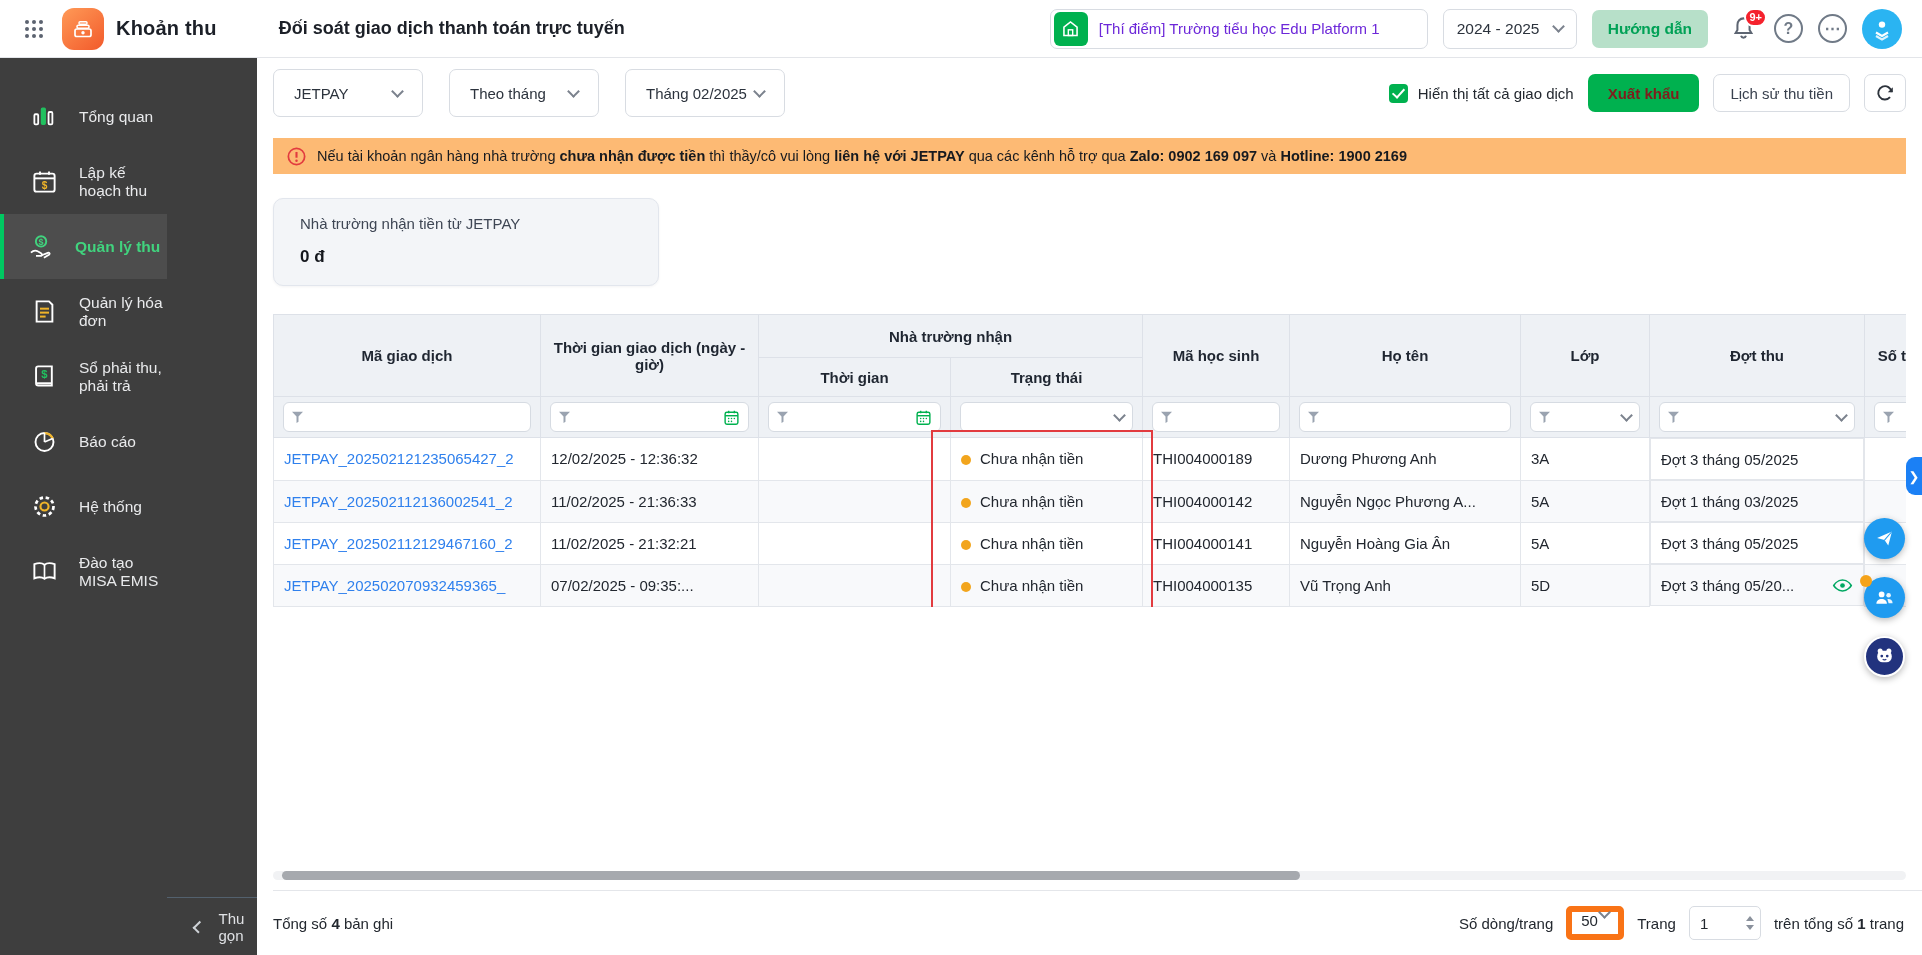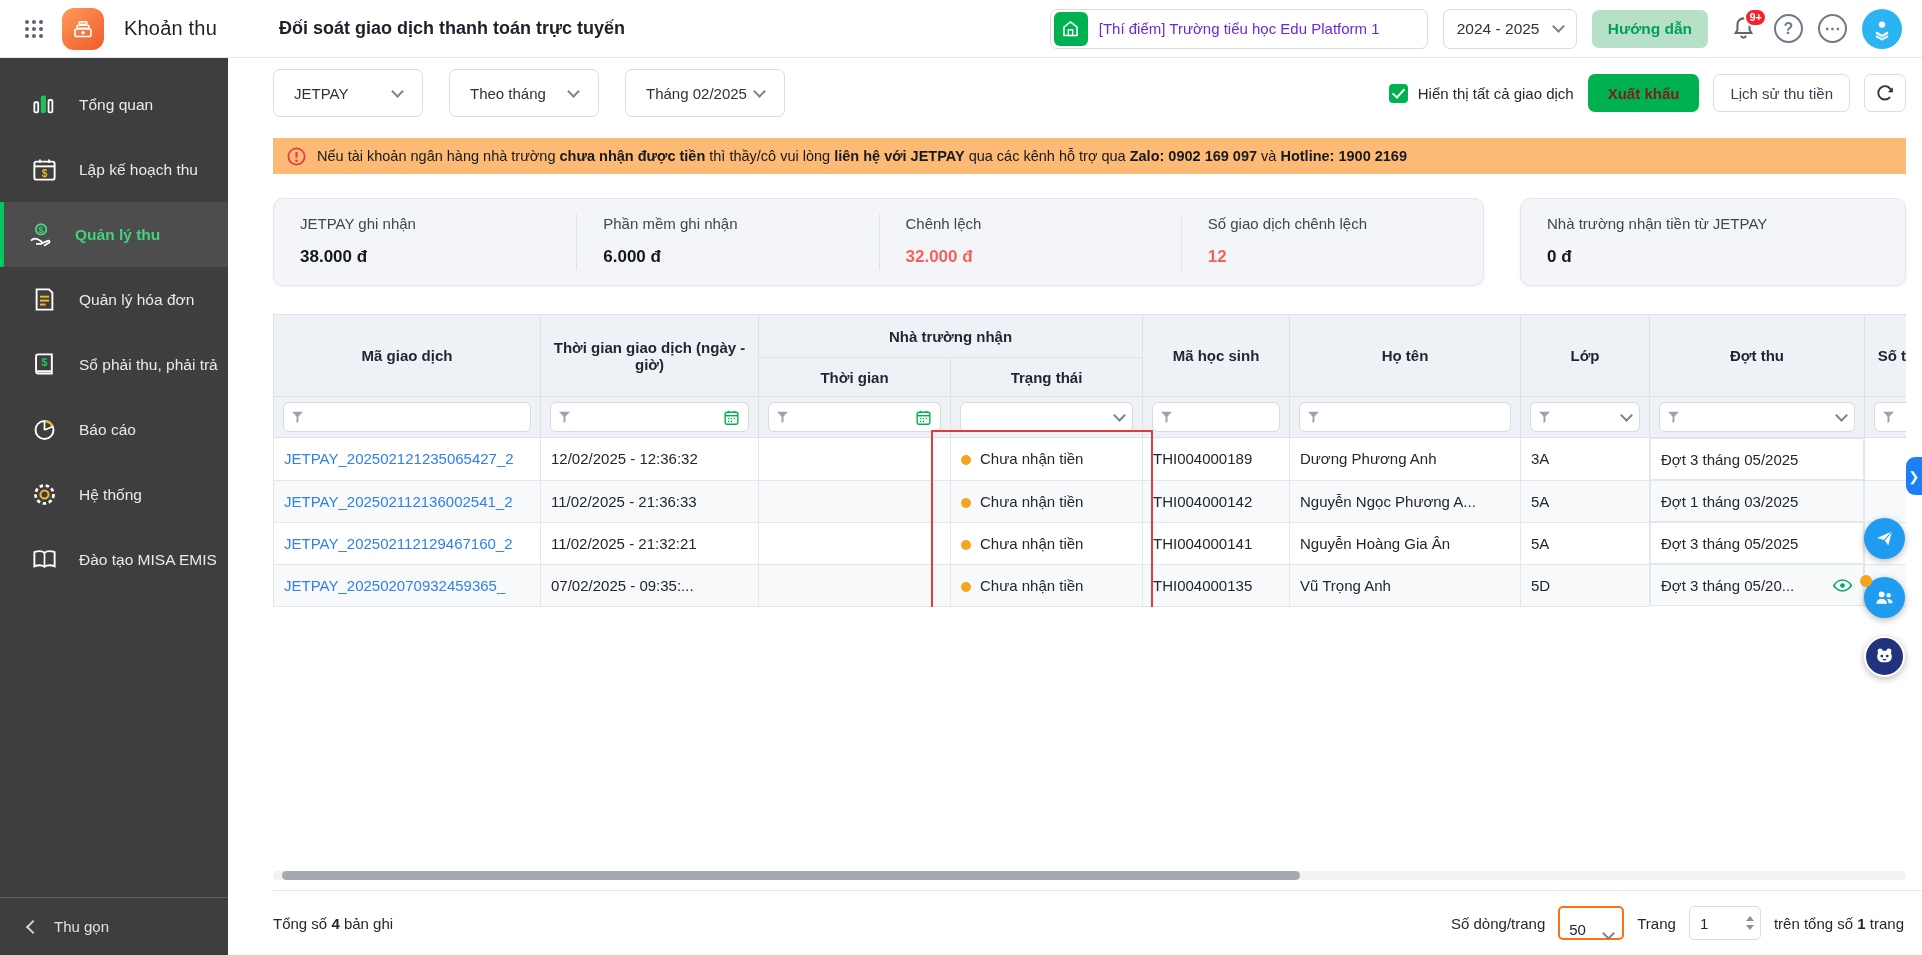--- a/index.html
+++ b/index.html
@@ -2,35 +2,35 @@
 <html lang="vi"><head>
 <meta charset="utf-8">
 <style>
   *{box-sizing:border-box;margin:0;padding:0}
   html,body{width:1922px;height:955px;overflow:hidden;font-family:"Liberation Sans",sans-serif;background:#fff;color:#1c2028}
   svg{display:block}
   
   .topbar{position:absolute;left:0;top:0;right:0;height:58px;background:#fff;border-bottom:1px solid #e3e5e9;display:flex;align-items:center;padding:0 20px;z-index:10}
   .grid-btn{width:28px;height:28px;display:flex;align-items:center;justify-content:center;cursor:pointer}
   .app-logo{width:42px;height:42px;border-radius:12px;background:linear-gradient(140deg,#ff9a57,#f25a2b);display:flex;align-items:center;justify-content:center;margin-left:14px}
-  .app-name{font-size:20px;font-weight:normal;margin-left:20px;letter-spacing:.2px}
+  .app-name{font-size:20px;font-weight:bold;margin-left:12px;letter-spacing:.2px}
   .page-title{font-size:18px;font-weight:bold;margin-left:62px}
   .topbar-right{margin-left:auto;display:flex;align-items:center;gap:15px}
   .school-box{height:40px;width:378px;border:1px solid #d8dce2;border-radius:7px;display:flex;align-items:center;gap:11px;padding:0 12px 0 3px;cursor:pointer}
   .school-icon{width:34px;height:34px;border-radius:6px;background:#00b14f;display:flex;align-items:center;justify-content:center;flex:none}
   .school-text{font-size:15px;color:#6d28d9;white-space:nowrap;overflow:hidden}
   .year-box{height:40px;width:134px;border:1px solid #d8dce2;border-radius:7px;display:flex;align-items:center;justify-content:space-between;padding:0 13px;font-size:15.5px;color:#2c333d;cursor:pointer}
   .guide-btn{height:38px;border:none;border-radius:7px;background:#b7e0c9;color:#00a156;font-size:15.5px;font-weight:bold;padding:0 16px;cursor:pointer;font-family:inherit}
   .bell-wrap{position:relative;width:32px;height:32px;display:flex;align-items:center;justify-content:center;cursor:pointer;margin-left:4px}
   .badge{position:absolute;top:-5px;right:-8px;min-width:22px;height:19px;background:#f5222d;border-radius:10px;border:2px solid #fff;color:#fff;font-size:11px;font-weight:bold;display:flex;align-items:center;justify-content:center;padding:0 3px}
   .ring-btn{width:29px;height:29px;border:2px solid #707a87;border-radius:50%;color:#707a87;font-size:16px;font-weight:bold;display:flex;align-items:center;justify-content:center;cursor:pointer;background:#fff}
   .avatar{width:40px;height:40px;border-radius:50%;background:#2ab4f2;display:flex;align-items:center;justify-content:center;cursor:pointer}
   .chev{width:9px;height:9px;border-right:2px solid #7b828d;border-bottom:2px solid #7b828d;transform:rotate(45deg);margin-top:-4px;flex:none}
   
-  .sidebar{position:absolute;left:0;top:58px;bottom:0;width:228px;background:#3e3e3e;display:flex;flex-direction:column;padding-top:14px;z-index:9}
+  .sidebar{position:absolute;left:0;top:58px;bottom:0;width:257px;background:#3e3e3e;display:flex;flex-direction:row;padding-top:26px;z-index:9}
   .side-item{height:65px;display:flex;align-items:center;gap:20px;padding-left:25px;color:#e9eaec;font-size:15.5px;border-left:4px solid transparent;cursor:pointer;flex:none}
   .side-item.active{background:#4d4d4d;border-left-color:#00c861;color:#41d37e;font-weight:bold;padding-left:21px}
   .side-icon{width:30px;display:flex;justify-content:center;flex:none}
   .sidebar-bottom{margin-top:auto;border-top:1px solid #53616e;height:58px;display:flex;align-items:center;gap:16px;padding-left:28px;color:#dfe1e4;font-size:15px;cursor:pointer}
   .chev-left{width:10px;height:10px;border-left:2.5px solid #cfd3d8;border-bottom:2.5px solid #cfd3d8;transform:rotate(45deg)}
   
   .main{position:absolute;left:257px;top:58px;right:0;bottom:0;background:#fff;padding:16px 16px 0 16px;overflow:hidden}
   .filter-row{display:flex;align-items:center;height:38px;gap:26px}
   .select-box{height:48px;border:1px solid #d8dce2;border-radius:7px;display:flex;align-items:center;justify-content:space-between;padding:0 20px;font-size:15px;color:#2c333d;cursor:pointer;background:#fff}
   .w150{width:150px}.w160{width:160px}
@@ -69,21 +69,21 @@
   td.batch{display:flex;align-items:center}
   td.batch .batch-text{overflow:hidden;white-space:nowrap}
   td.batch svg{margin-left:auto;flex:none;cursor:pointer}
   .red-rect{position:absolute;left:658px;top:116px;width:222px;height:194px;border:2px solid #e23b3f;pointer-events:none;z-index:6}
   
   .hscroll-track{position:absolute;left:16px;top:813px;width:1633px;height:9px;background:#f1f2f4;border-radius:5px}
   .hscroll-thumb{position:absolute;left:9px;top:0;width:1018px;height:9px;background:#a6a9ae;border-radius:5px;cursor:grab}
   .footer{position:absolute;left:16px;right:0;bottom:0;height:65px;border-top:1px solid #e4e6ea;background:#fff;display:flex;align-items:center;padding-right:18px;font-size:15px;color:#23282f}
   .footer b{font-weight:bold}
   .footer-right{margin-left:auto;display:flex;align-items:center;gap:13px}
-  .mini-select{width:66px;height:34px;border:2px solid #f97316;border-radius:5px;display:flex;align-items:flex-end;justify-content:space-between;padding:0 9px;cursor:pointer;background:#fff}
+  .mini-select{width:58px;height:34px;border:6px solid #f97316;border-radius:5px;display:flex;align-items:flex-start;justify-content:space-between;padding:0 9px;cursor:pointer;background:#fff}
   .page-input{width:72px;height:34px;border:1px solid #d8dce2;border-radius:5px;display:flex;align-items:center;background:#fff}
   .page-val{flex:1;padding-left:10px}
   .stepper{width:20px;height:100%;display:flex;flex-direction:column;align-items:center;justify-content:center;gap:4px;cursor:pointer}
   .tri-up{width:0;height:0;border-left:4px solid transparent;border-right:4px solid transparent;border-bottom:5px solid #8a919c}
   .tri-down{width:0;height:0;border-left:4px solid transparent;border-right:4px solid transparent;border-top:5px solid #8a919c}
   
   .side-tab{position:absolute;right:0;top:457px;width:16px;height:38px;background:#1b80f5;border-radius:9px 0 0 9px;color:#fff;display:flex;align-items:center;justify-content:center;font-size:13px;cursor:pointer;z-index:20}
   .float-circle{position:absolute;left:1864px;width:41px;height:41px;border-radius:50%;background:#1f9bf0;display:flex;align-items:center;justify-content:center;box-shadow:0 2px 7px rgba(0,0,0,.28);cursor:pointer;z-index:20}
   .fc1{top:518px}.fc2{top:577px}.fc3{top:636px;background:#22337e;border:2px solid #fff}
   .orange-dot{position:absolute;left:-4px;top:-2px;width:12px;height:12px;border-radius:50%;background:#f5a31a}
@@ -286,41 +286,20 @@
   <div class="warning-banner">
     <svg width="21" height="21" viewBox="0 0 24 24">
         <circle cx="12" cy="12" r="9.3" fill="none" stroke="#e23b3f" stroke-width="2"></circle>
         <line x1="12" y1="6.8" x2="12" y2="13.4" stroke="#e23b3f" stroke-width="2.4"></line>
         <circle cx="12" cy="16.8" r="1.4" fill="#e23b3f"></circle>
       </svg>
     <span id="warning-text"><span>Nếu tài khoản ngân hàng nhà trường </span><span style="font-weight: bold;">chưa nhận được tiền</span><span> thì thầy/cô vui lòng </span><span style="font-weight: bold;">liên hệ với JETPAY</span><span> qua các kênh hỗ trợ qua </span><span style="font-weight: bold;">Zalo: 0902 169 097</span><span> và </span><span style="font-weight: bold;">Hotline: 1900 2169</span></span>
   </div>
 
   <div class="summary-row">
-    <div class="card card-main" id="summary-sections">
-    <div class="card-sec">
-      <div class="card-label">JETPAY ghi nhận</div>
-      <div class="card-value">38.000 đ</div>
-    </div>
-
-    <div class="card-sec">
-      <div class="card-label">Phần mềm ghi nhận</div>
-      <div class="card-value">6.000 đ</div>
-    </div>
-
-    <div class="card-sec">
-      <div class="card-label">Chênh lệch</div>
-      <div class="card-value hl">32.000 đ</div>
-    </div>
-
-    <div class="card-sec">
-      <div class="card-label">Số giao dịch chênh lệch</div>
-      <div class="card-value hl">12</div>
-    </div>
-  </div>
     <div class="card card-side">
       <div class="card-label">Nhà trường nhận tiền từ JETPAY</div>
       <div class="card-value">0 đ</div>
     </div>
   </div>
 
   <div class="table-wrap">
     <table>
       <colgroup>
         <col style="width:267px">

